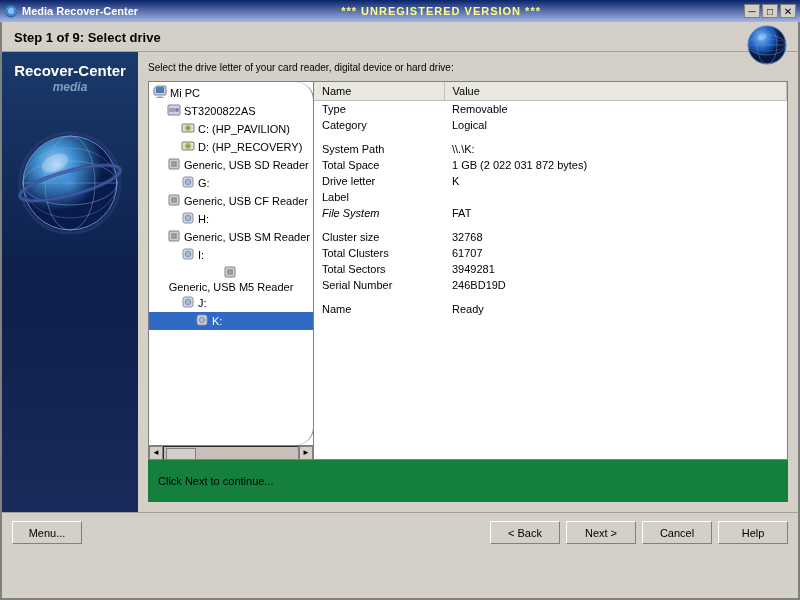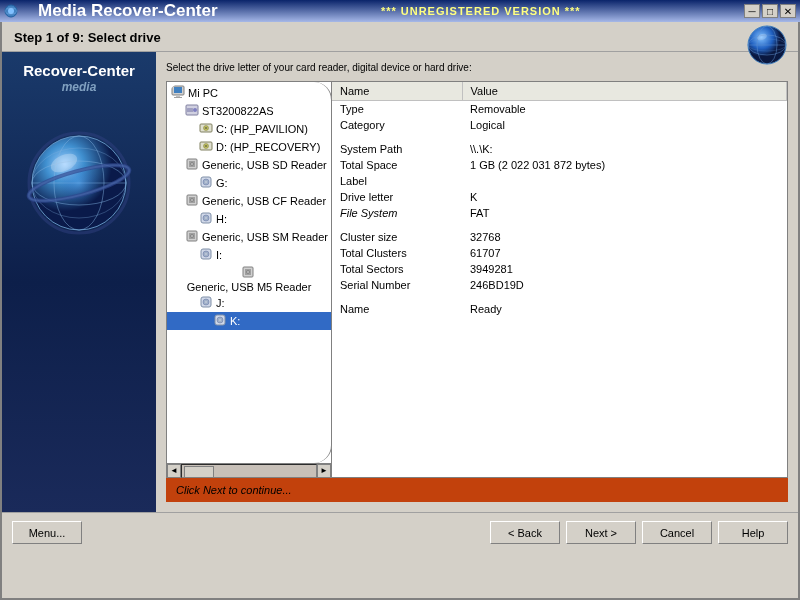--- a/index.html
+++ b/index.html
@@ -18,22 +18,22 @@
       background: linear-gradient(to bottom, #0a246a, #a6b8e8);
       display: flex;
       align-items: center;
       justify-content: space-between;
       padding: 0 4px;
       color: white;
     }
     #titlebar-left {
       display: flex;
       align-items: center;
-      gap: 20px;
-      font-size: 17px;
+      gap: 4px;
+      font-size: 11px;
       font-weight: bold;
     }
     #titlebar-center {
       font-size: 11px;
       font-weight: bold;
       color: #ffff80;
       letter-spacing: 1px;
     }
     #titlebar-buttons {
       display: flex;
@@ -71,21 +71,21 @@
     }
 
     
     #content-area {
       display: flex;
       height: 460px;
     }
 
     
     #logo-panel {
-      width: 154px;
+      width: 136px;
       background: linear-gradient(to bottom, #1a3a6b 0%, #0d1f4a 50%, #1a2a5a 100%);
       display: flex;
       flex-direction: column;
       align-items: center;
       padding-top: 10px;
       position: relative;
       overflow: hidden;
     }
 
     #logo-text {
@@ -180,24 +180,23 @@
       font-size: 11px;
       vertical-align: top;
     }
 
     .detail-row-spacer td {
       height: 8px;
     }
 
     
     #click-next {
-      padding: 6px 10px;
-      font-size: 11px;
-      background: #c2410c;
-      font-style: italic;
+      padding: 15px 10px;
+      font-size: 11px;
+      background: #15803d;
     }
 
     
     #bottom-bar {
       height: 40px;
       background: #d4d0c8;
       border-top: 1px solid #a0a0a0;
       display: flex;
       align-items: center;
       justify-content: space-between;
@@ -505,26 +504,26 @@
                 </tr>
                 <tr>
                   <td style="color: rgb(0, 0, 0);">System Path</td>
                   <td>\\.\K:</td>
                 </tr>
                 <tr>
                   <td style="color: rgb(0, 0, 0);">Total Space</td>
                   <td>1 GB (2 022 031 872 bytes)</td>
                 </tr>
                 <tr>
+                  <td style="color: rgb(0, 0, 0);">Drive letter</td>
+                  <td>K</td>
+                </tr>
+                <tr>
                   <td style="color: rgb(0, 0, 0);">Label</td>
                   <td></td>
-                </tr>
-                <tr>
-                  <td style="color: rgb(0, 0, 0);">Drive letter</td>
-                  <td>K</td>
                 </tr>
                 <tr>
                   <td style="color: rgb(0, 0, 0); font-style: italic;">File System</td>
                   <td>FAT</td>
                 </tr>
                 <tr class="detail-row-spacer">
                   <td colspan="2" style="height: 8px;"></td>
                 </tr>
                 <tr>
                   <td style="color: rgb(0, 0, 0);">Cluster size</td>

